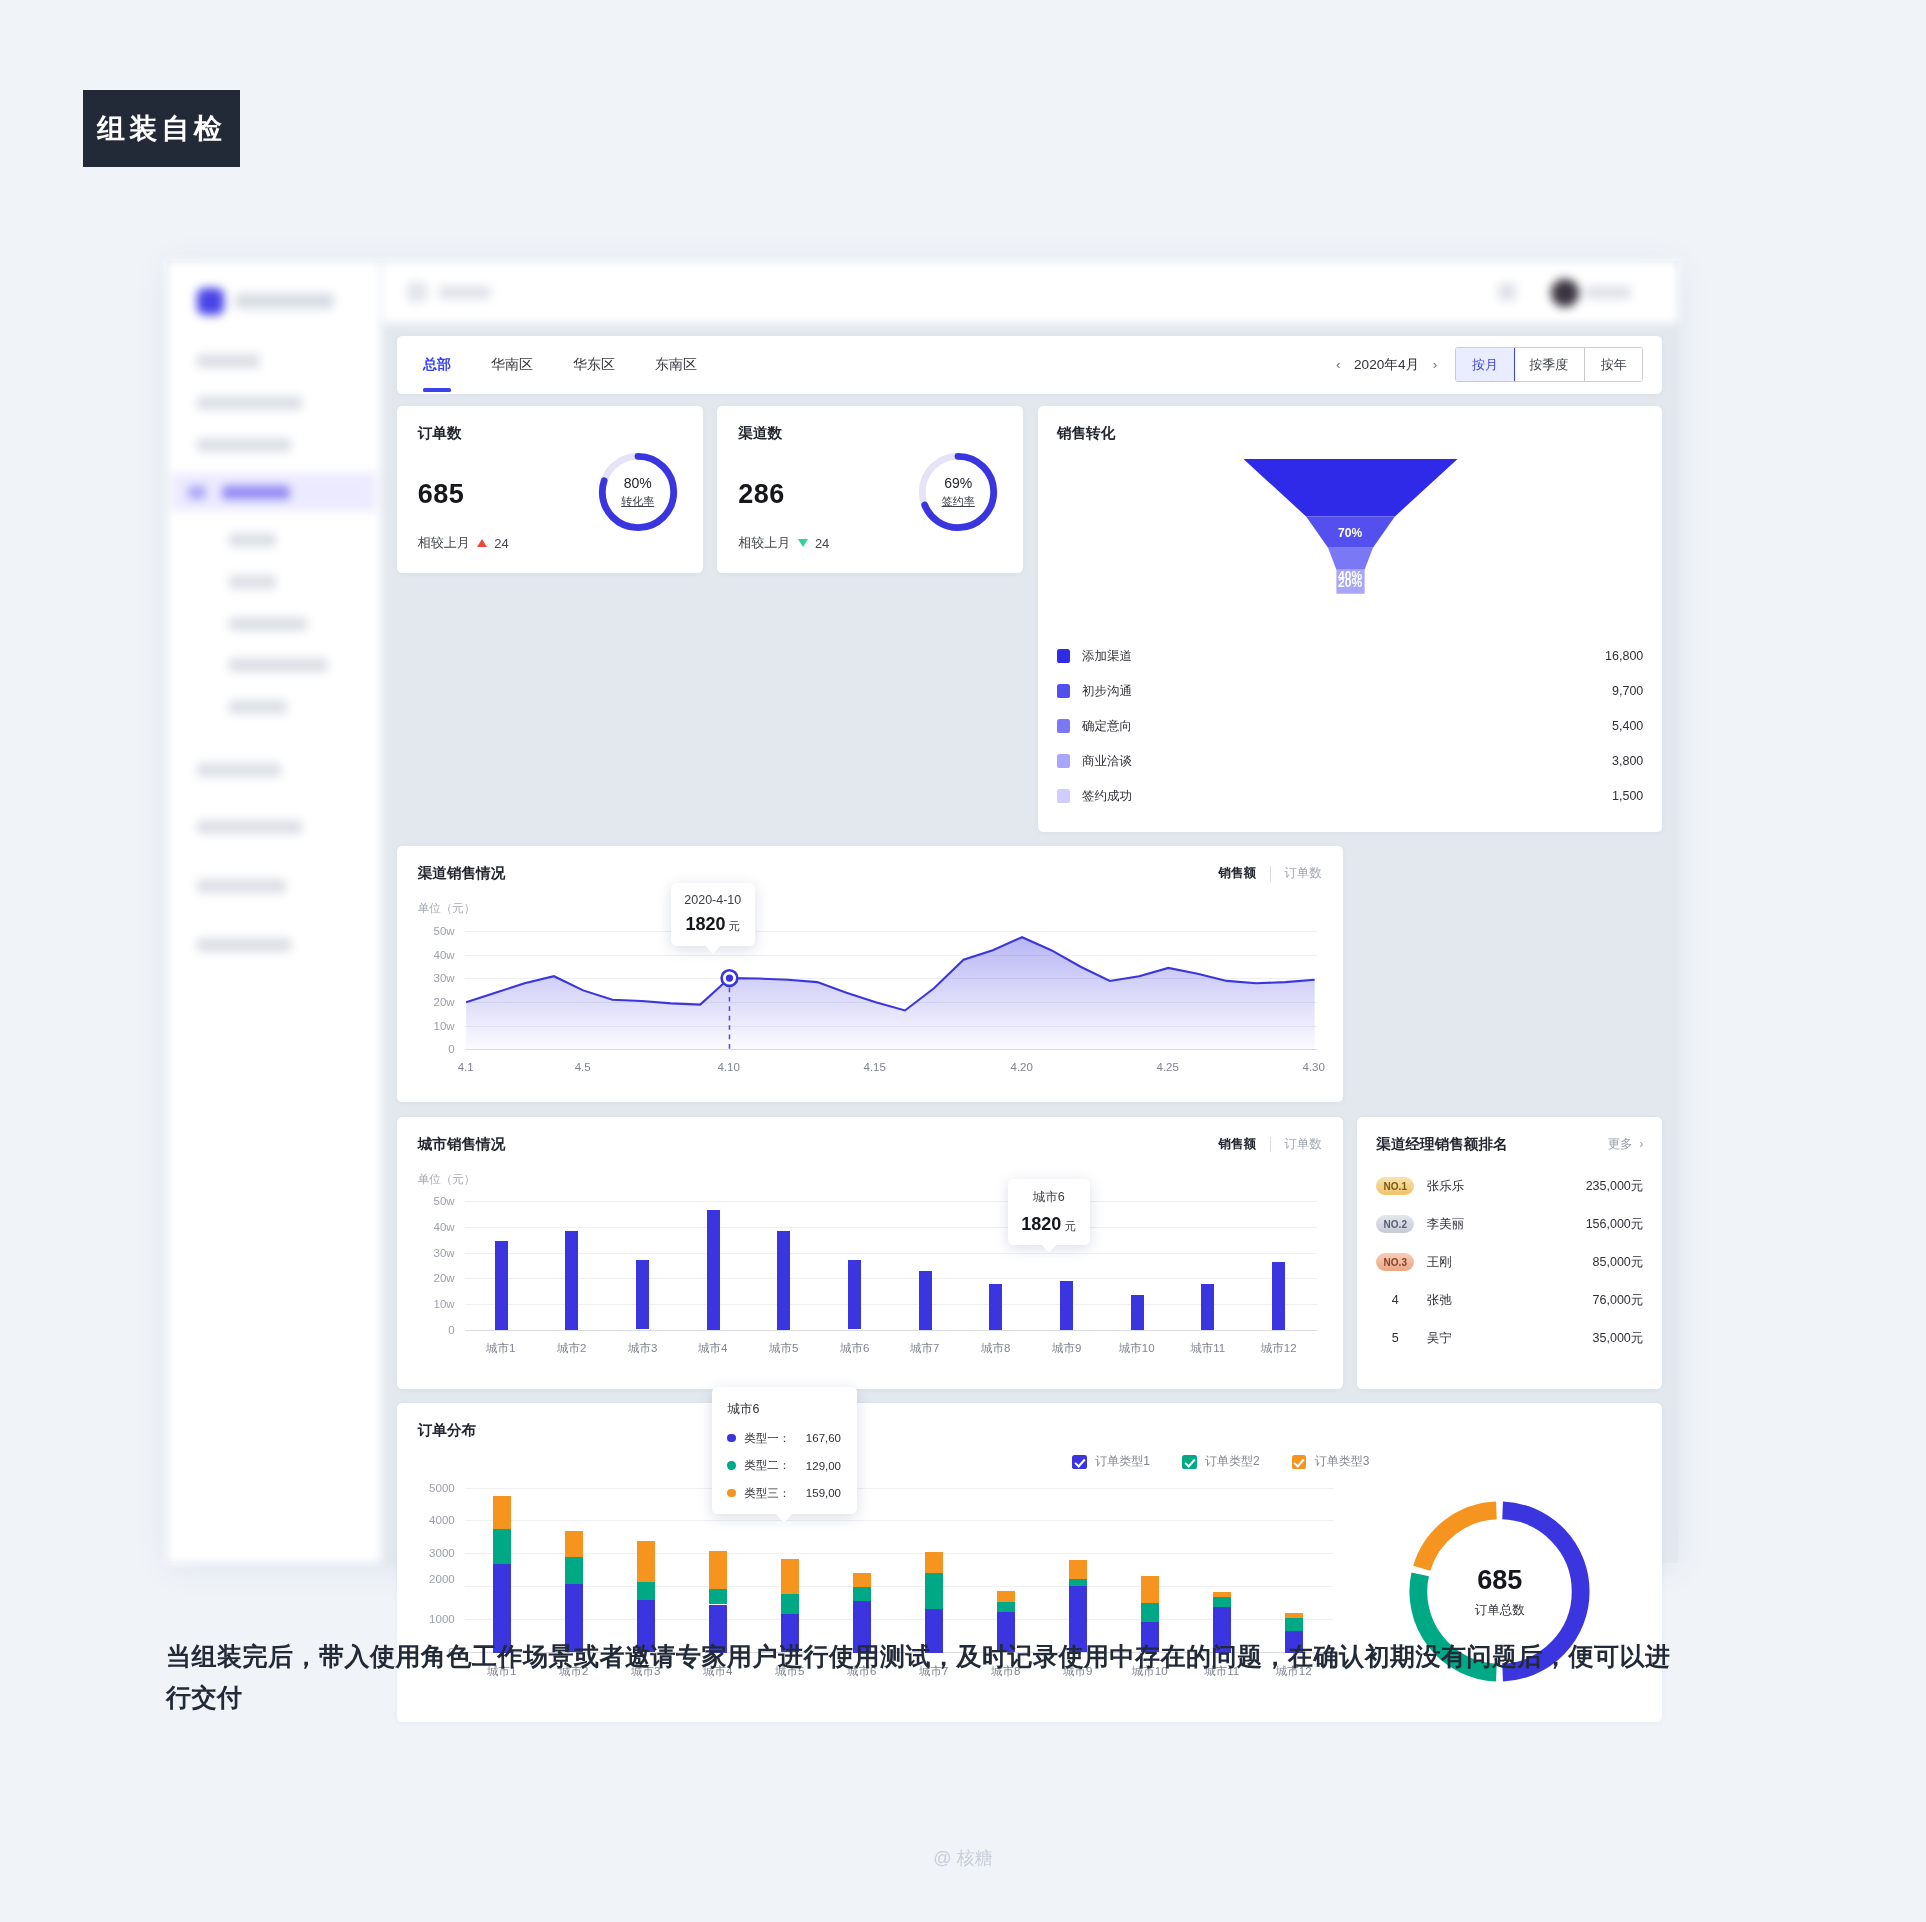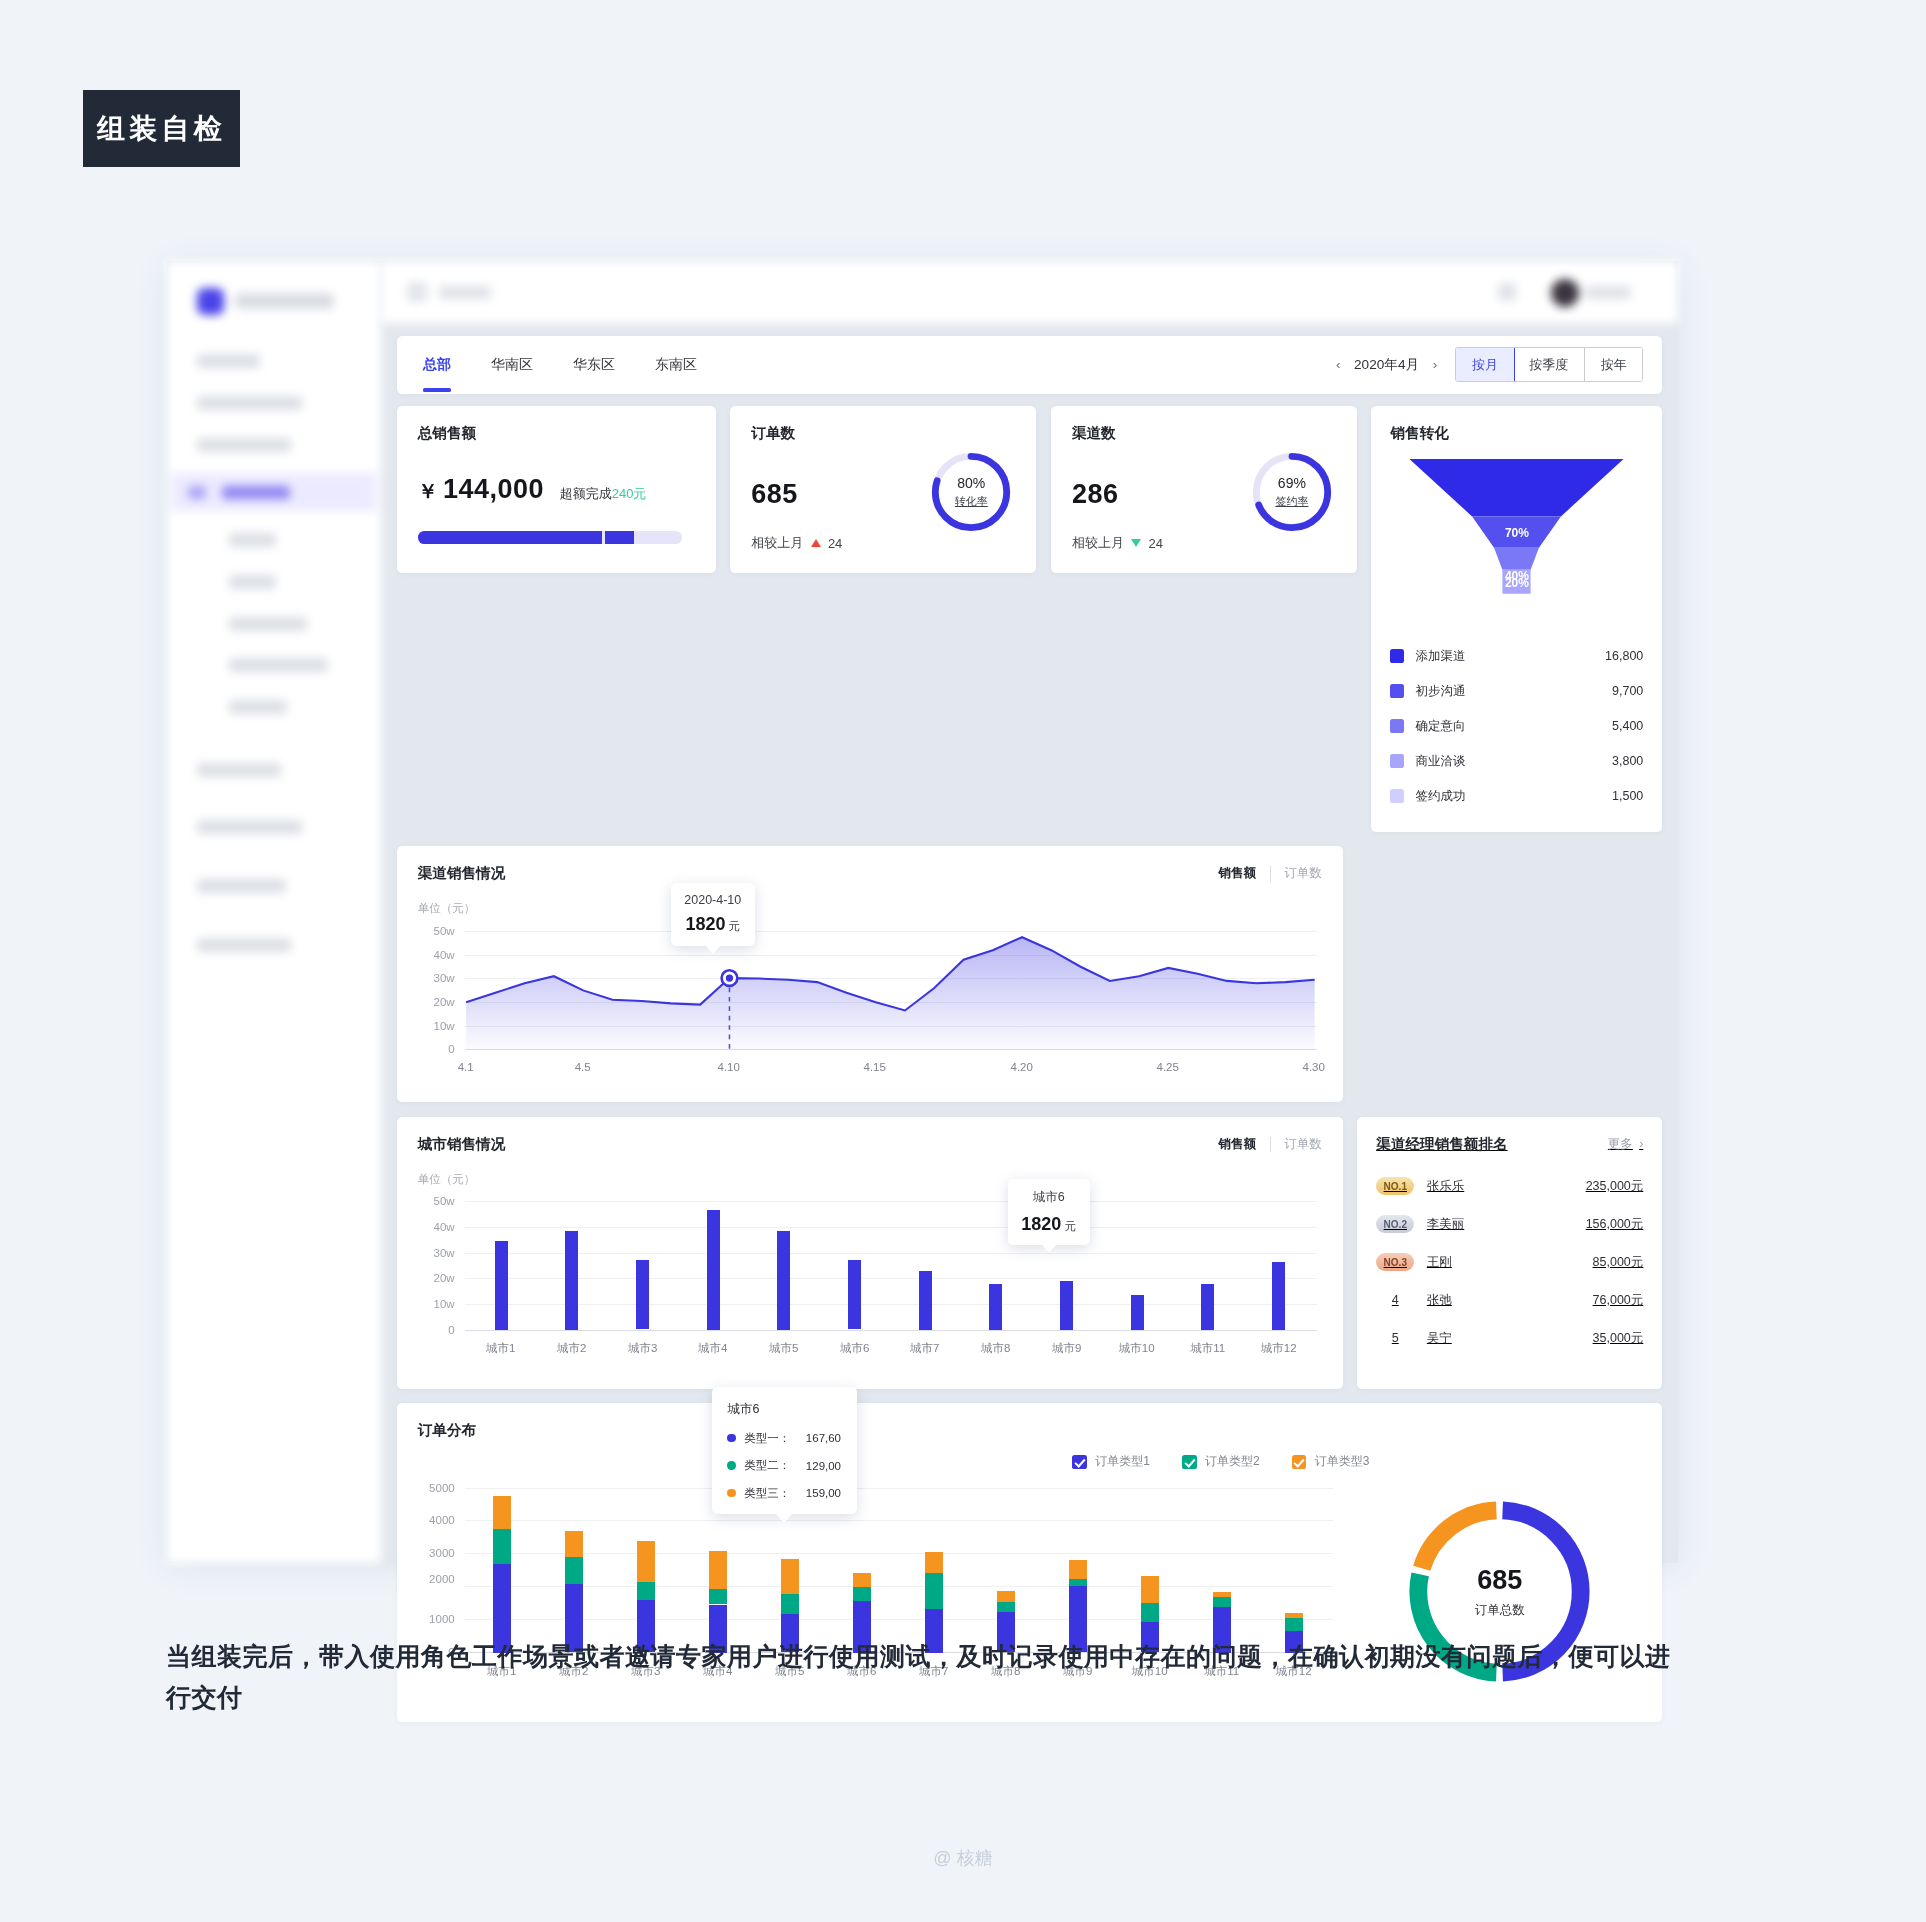--- a/index.html
+++ b/index.html
@@ -261,36 +261,20 @@
         <div class="seg">
           <div class="seg-item active">按月</div>
           <div class="seg-item">按季度</div>
           <div class="seg-item">按年</div>
         </div>
       </div>
     </div>
 
     <div class="kpi-row">
 
-      <div class="card kpi kpi1">
-        <div class="kpi-title">总销售额</div>
-        <div class="row-val">
-          <div style="display:flex;align-items:baseline;">
-            <span class="kpi-yen">￥</span>
-            <span class="kpi-big">144,000</span>
-          </div>
-          <div class="kpi-sub">
-            <span>超额完成</span><span class="green">240元</span>
-          </div>
-        </div>
-        <div class="progress">
-          <div class="p1" id="prog1" style="width: 70%;"></div>
-          <div class="p2" id="prog2" style="width: 11%;"></div>
-        </div>
-      </div>
 
       <div class="card kpi kpi2">
         <div class="kpi-title">订单数</div>
         <div class="kpi-num kpi-big">685</div>
         <div class="kpi-foot kpi-cmp">
           <span>相较上月</span>
           <span class="tri-up"></span>
           <span>24</span>
         </div>
         <div class="ring">
@@ -470,21 +454,21 @@
             <div class="xlab" style="left: 790px; top: 145px;">城市11</div>
             <div style="position: absolute; background: rgb(59, 53, 224); width: 13.6px; left: 854px; top: 66px; height: 68px;"></div>
             <div class="xlab" style="left: 861px; top: 145px;">城市12</div>
             <div class="tooltip" style="left: 590px; top: -17.5px;">
               <div class="tt-date">城市6</div>
               <div class="tt-val">1820<small>元</small></div>
             </div>
           </div>
       </div>
 
-      <div class="card rank-card" style="flex:1;height:272px;text-decoration:underline;">
+      <div class="card rank-card" style="flex:1;height:272px;">
         <div class="rank-head">
           <div class="chart-title">渠道经理销售额排名</div>
           <div class="rank-more">
             <span>更多</span>
             <span>›</span>
           </div>
         </div>
         <div style="margin-top:13.6px">
           <div class="rank-row">
             <span class="badge b1">NO.1</span>

